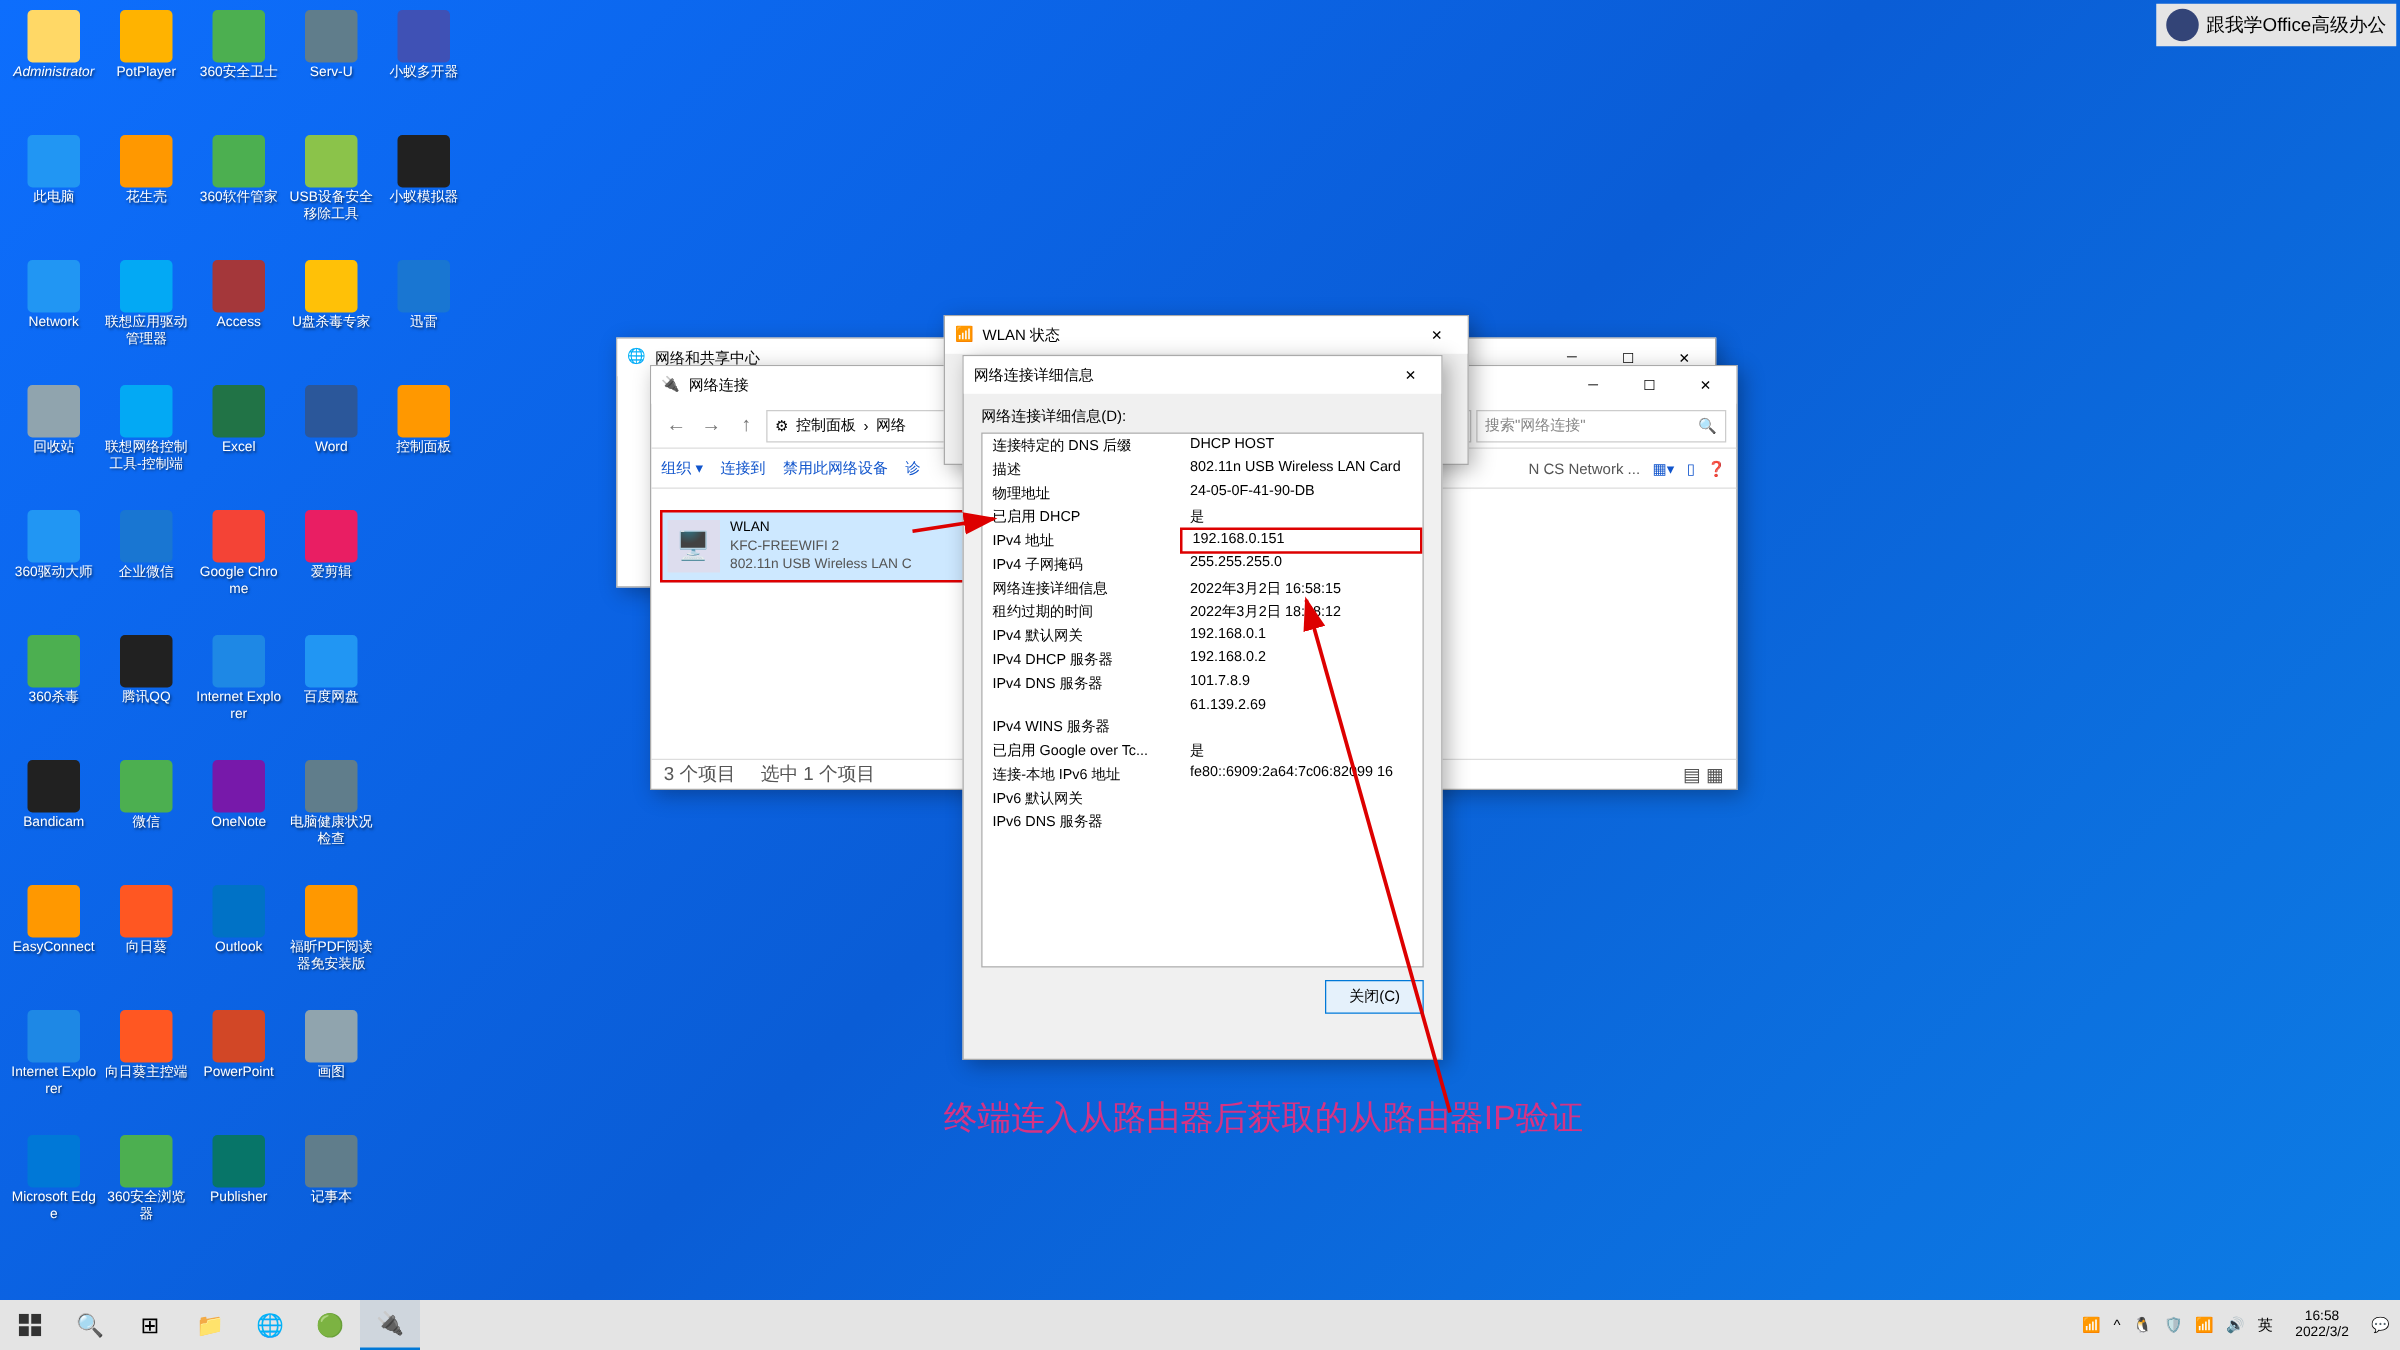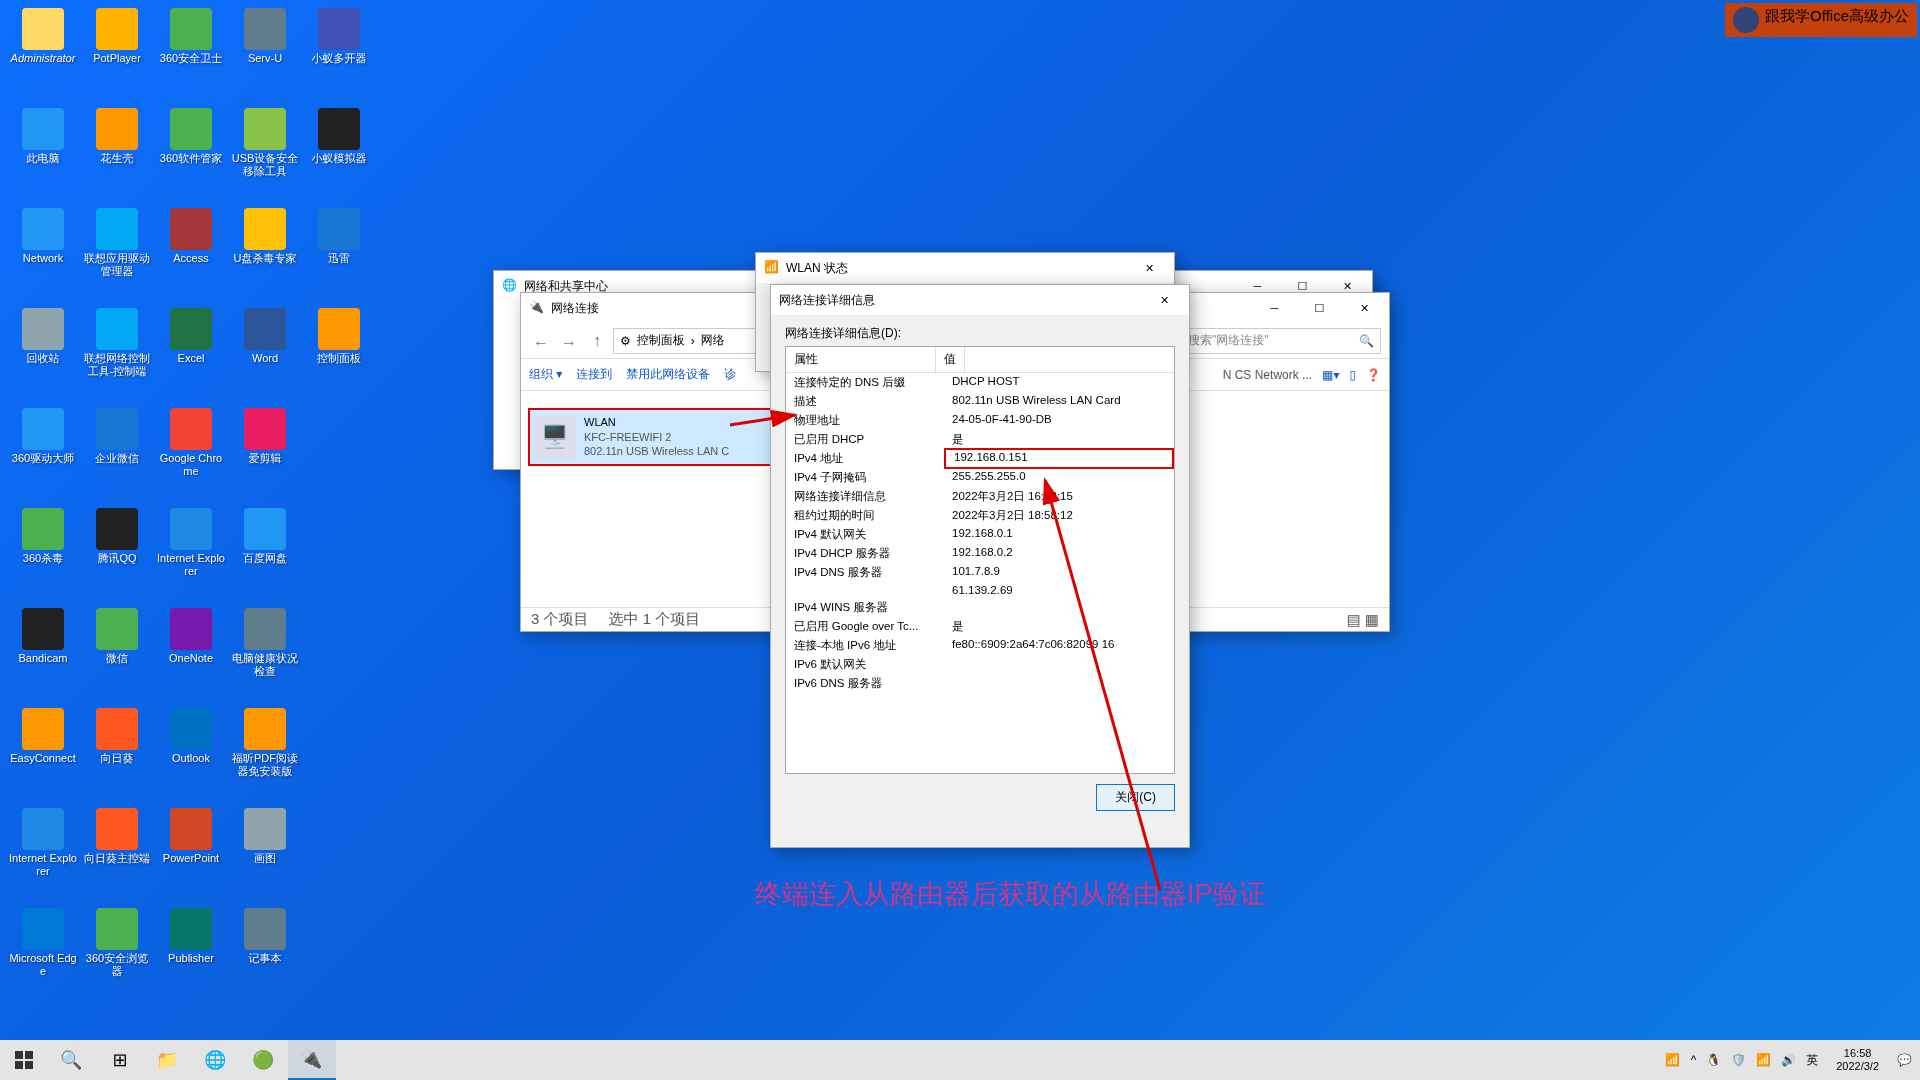--- a/index.html
+++ b/index.html
@@ -37,42 +37,42 @@
   
   
   #win-netshare { left: 493px; top: 270px; width: 880px; height: 200px; z-index: 1; }
   #win-netconn { z-index: 2; }
   
   
   #win-wlanstatus { left: 755px; top: 252px; width: 420px; height: 120px; z-index: 4; background:#f0f0f0; }
   #win-wlanstatus .titlebar { background:#fff; }
   
   
-  #win-detail { left: 770px; top: 284px; width: 420px; height: 564px; z-index: 5; background:#f0f0f0; }
+  #win-detail { left: 770px; top: 284px; width: 384px; height: 564px; z-index: 5; background:#f0f0f0; }
   #win-detail .titlebar { background:#fff; }
   .dlgbody { padding: 10px 14px; font-size: 12px; }
   .dlglbl { margin-bottom: 4px; }
   .proplist { border: 1px solid #aaa; background:#fff; height: 428px; overflow:auto; }
   .proplist .hdr { display:flex; background:#fff; border-bottom:1px solid #ddd; font-size:12px; }
   .proplist .hdr div { padding:4px 8px; border-right: 1px solid #ddd; }
   .proplist .row { display:flex; font-size:11.5px; padding: 1px 0; }
   .proplist .k { width: 158px; padding: 1px 8px; }
   .proplist .v { flex:1; padding: 1px 8px; }
   .ipv4-hl { border: 2px solid #d00; margin: -2px 0; }
   .btnrow { text-align: right; margin-top: 10px; }
   .btn { display:inline-block; border:1px solid #0078d7; background:#e5f1fb; padding: 4px 18px; font-size:12px; cursor:pointer; }
   
   
   .arrow { position:absolute; z-index:6; pointer-events:none; }
   
   
   .annot { position:absolute; z-index:7; color: #d63384; font-size: 27px; font-weight: 500; }
   
   
-  .watermark { position:absolute; top:3px; right:3px; background:#c2410c; padding:4px 8px; font-size:15px; display:flex; gap:6px; z-index: 20; }
+  .watermark { position:absolute; top:3px; right:3px; background:#e5e5e5; padding:4px 8px; font-size:15px; display:flex; align-items:center; gap:6px; z-index: 20; }
   .watermark .av { width:26px; height:26px; border-radius:50%; background:#347; }
   
   
   .taskbar { position:absolute; bottom:0; left:0; right:0; height:40px; background:#e4e4e4; display:flex; align-items:center; z-index:100; }
   .taskbar .tbtn { width:48px; height:40px; display:flex; align-items:center; justify-content:center; cursor:pointer; font-size:18px; }
   .taskbar .tbtn.active { background:#cfd6dd; border-bottom: 2px solid #0078d7; }
   .taskbar .tray { margin-left:auto; display:flex; align-items:center; gap:10px; padding:0 8px; font-size:12px; }
   .taskbar .clock { text-align:center; font-size:11px; line-height:1.2; padding:0 8px; }
   
   svg { display:block; }
@@ -337,24 +337,20 @@
 <div class="win" id="win-detail">
   <div class="titlebar">
     <span class="title">网络连接详细信息</span>
     <div class="winbtns">
       <div class="close">✕</div>
     </div>
   </div>
   <div class="dlgbody">
     <div class="dlglbl">网络连接详细信息(D):</div>
     <div class="proplist">
-      <div class="hdr">
-        <div style="width:150px">属性</div>
-        <div>值</div>
-      </div>
       <div id="proprows">
           <div class="row">
             <div class="k">连接特定的 DNS 后缀</div>
             <div class="v">DHCP HOST</div>
           </div>
           <div class="row">
             <div class="k">描述</div>
             <div class="v">802.11n USB Wireless LAN Card</div>
           </div>
           <div class="row">

